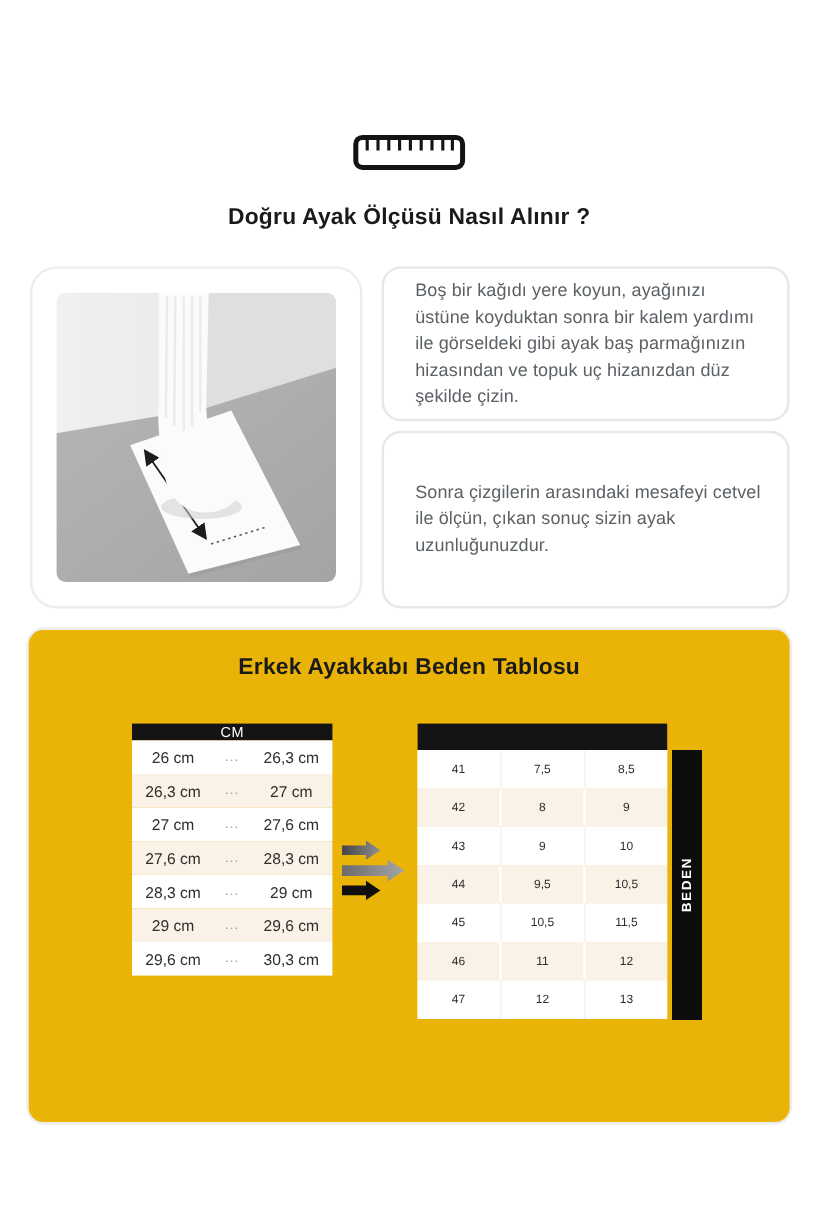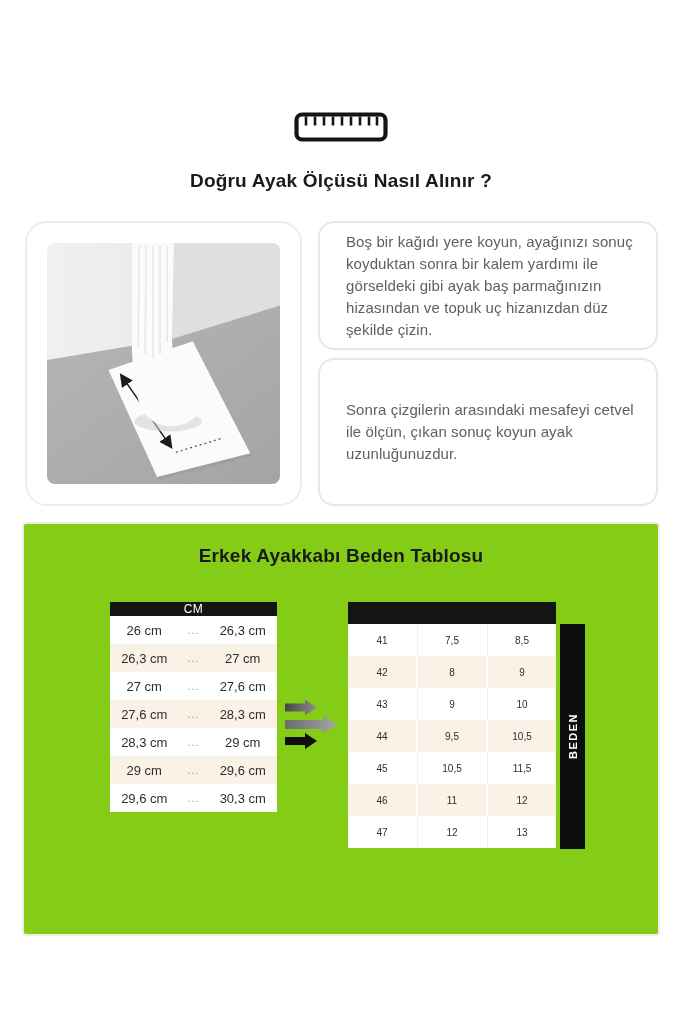--- a/index.html
+++ b/index.html
@@ -27,21 +27,21 @@
     display:flex;align-items:center;padding:12px 22px 12px 26px;background:#fff;
   }
   .step-card.s1{height:129px;}
   .step-card.s2{height:148px;}
   .step-card p{
     margin:0;font-size:15px;line-height:22px;color:#5c6165;letter-spacing:.1px;
   }
   
   .chart-card{
     margin:16px 22px 0;height:414px;box-sizing:border-box;
-    border:2px solid #ededed;border-radius:4px;background:#84cc16;
+    border:2px solid #ededed;border-radius:14px;background:#eab308;
     padding-top:21px;
   }
   .chart-title{
     margin:0;text-align:center;font-size:19px;font-weight:700;
     color:#1a1a1a;line-height:22px;letter-spacing:.2px;
   }
   .tables-row{display:flex;margin-top:35px;padding-left:86px;align-items:flex-start;}
   .thead{
     height:14px;background:#141414;color:#ffffff;font-size:12px;
     display:flex;align-items:center;justify-content:center;letter-spacing:.4px;
@@ -146,24 +146,24 @@
           <line x1="100" y1="3" x2="99" y2="112"></line>
           <line x1="107" y1="3" x2="107" y2="116"></line>
           <line x1="114" y1="3" x2="114" y2="112"></line>
           <line x1="121" y1="3" x2="121" y2="100"></line>
         </g>
       </svg>
     </div>
 
     <div class="steps">
       <div class="step-card s1">
-        <p>Boş bir kağıdı yere koyun, ayağınızı sonuç koyduktan sonra bir kalem yardımı ile görseldeki gibi ayak baş parmağınızın hizasından ve topuk uç hizanızdan düz şekilde çizin.</p>
+        <p>Boş bir kağıdı yere koyun, ayağınızı üstüne koyduktan sonra bir kalem yardımı ile görseldeki gibi ayak baş parmağınızın hizasından ve topuk uç hizanızdan düz şekilde çizin.</p>
       </div>
       <div class="step-card s2">
-        <p>Sonra çizgilerin arasındaki mesafeyi cetvel ile ölçün, çıkan sonuç koyun ayak uzunluğunuzdur.</p>
+        <p>Sonra çizgilerin arasındaki mesafeyi cetvel ile ölçün, çıkan sonuç sizin ayak uzunluğunuzdur.</p>
       </div>
     </div>
 
   </div>
 
   <div class="chart-card">
     <h2 class="chart-title">Erkek Ayakkabı Beden Tablosu</h2>
 
     <div class="tables-row">
 

